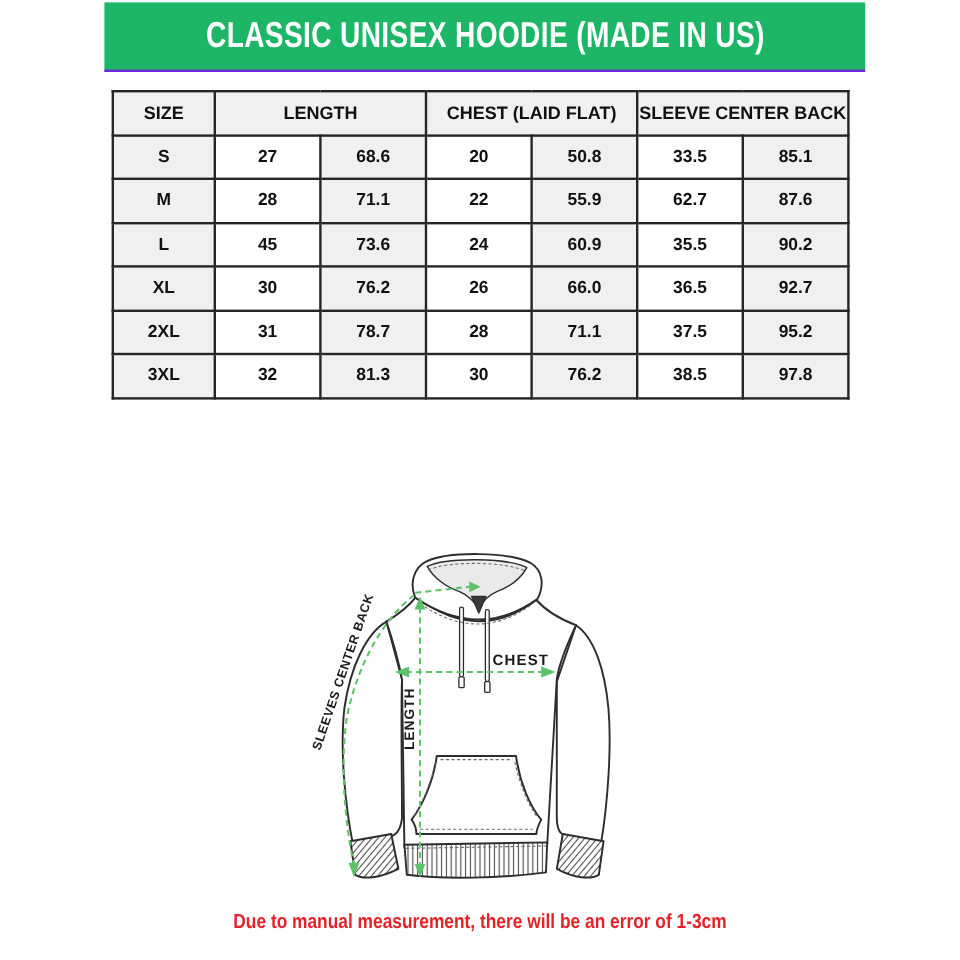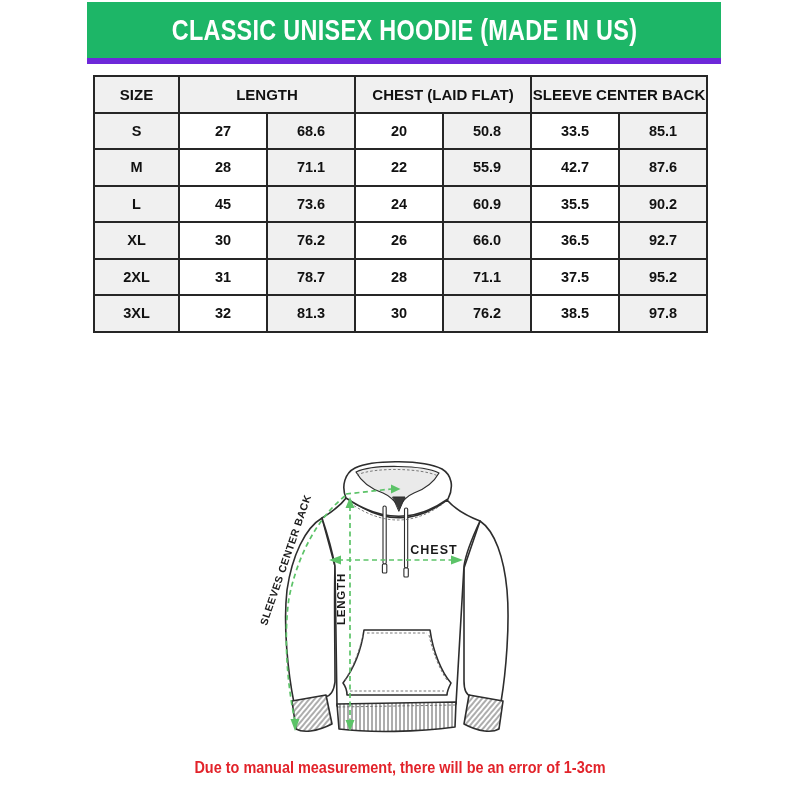--- a/index.html
+++ b/index.html
@@ -1,20 +1,20 @@
 <!DOCTYPE html>
 <html><head>
 <meta charset="utf-8">
 <style>
   html,body{margin:0;padding:0;background:#fff;}
   .page{position:relative;width:800px;height:800px;background:#ffffff;overflow:hidden;
         font-family:"Liberation Sans", sans-serif;color:#111;}
   
   .banner{position:absolute;left:87px;top:2px;width:634px;height:56px;
-          background:#1db667;border-bottom:6px solid #6d28d9;
+          background:#1db667;border-bottom:2px solid #6d28d9;
           display:flex;align-items:center;justify-content:center;}
   .banner h1{margin:0;color:#ffffff;font-size:30px;font-weight:bold;white-space:nowrap;
              letter-spacing:0.4px;transform:scaleX(0.78);transform-origin:center;}
   
   table.size{position:absolute;left:93px;top:75px;width:613px;border-collapse:collapse;
              table-layout:fixed;}
   table.size th, table.size td{border:2px solid #262626;text-align:center;vertical-align:middle;
              font-weight:bold;font-size:14.5px;height:34.5px;padding:0;background:#ffffff;}
   table.size tr.group th{background:#f0f0f0;font-size:15px;}
   table.size td:nth-child(odd){background:#f0f0f0;}
@@ -60,21 +60,21 @@
         <td>50.8</td>
         <td>33.5</td>
         <td>85.1</td>
       </tr>
       <tr>
         <td>M</td>
         <td>28</td>
         <td>71.1</td>
         <td>22</td>
         <td>55.9</td>
-        <td>42.7</td>
+        <td>62.7</td>
         <td>87.6</td>
       </tr>
       <tr>
         <td>L</td>
         <td>45</td>
         <td>73.6</td>
         <td>24</td>
         <td>60.9</td>
         <td>35.5</td>
         <td>90.2</td>

